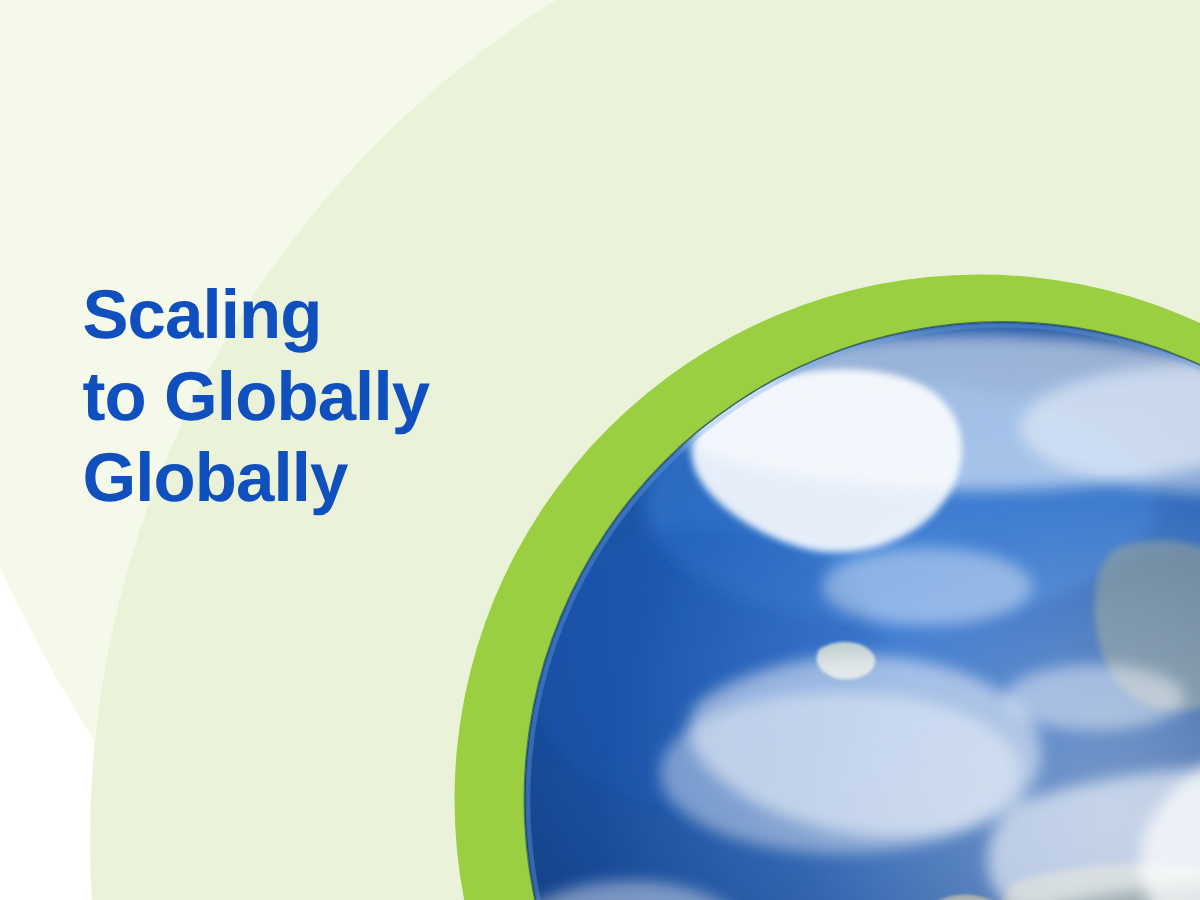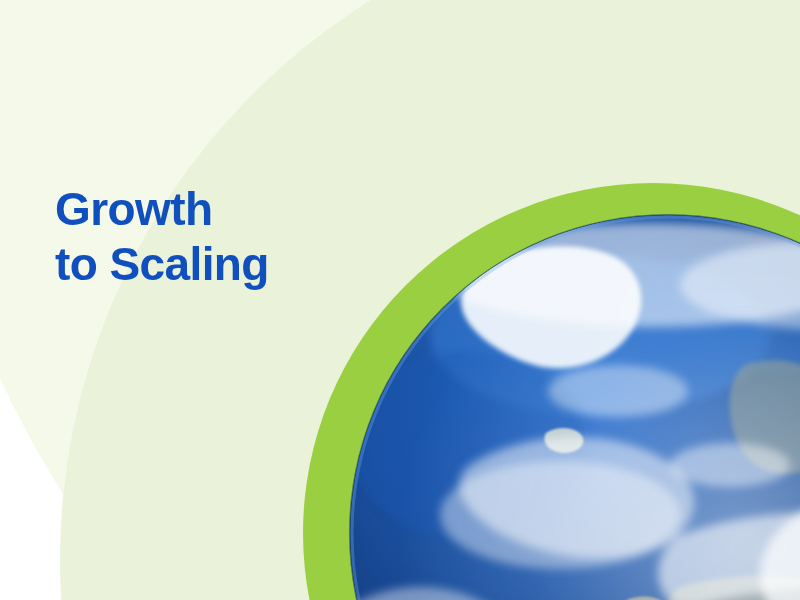--- a/index.html
+++ b/index.html
@@ -226,17 +226,18 @@
 
         <rect x="0" y="0" width="636" height="636" fill="url(#sunGlow)"></rect>
         <rect x="0" y="0" width="636" height="636" fill="url(#limbShade)"></rect>
       </g>
 
       <circle cx="318" cy="318" r="316" fill="none" stroke="#6fa8e8" stroke-width="3" opacity="0.35"></circle>
     </svg>
   </div>
 
   <div id="title-block" style="color: rgb(16, 80, 190);">
-    <div class="title-line">Growth</div>
-    <div class="title-line">to Scaling</div>
+    <div class="title-line">Scaling</div>
+    <div class="title-line">to Globally</div>
+    <div class="title-line">Globally</div>
   </div>
 
 </div>
 
 </body></html>

